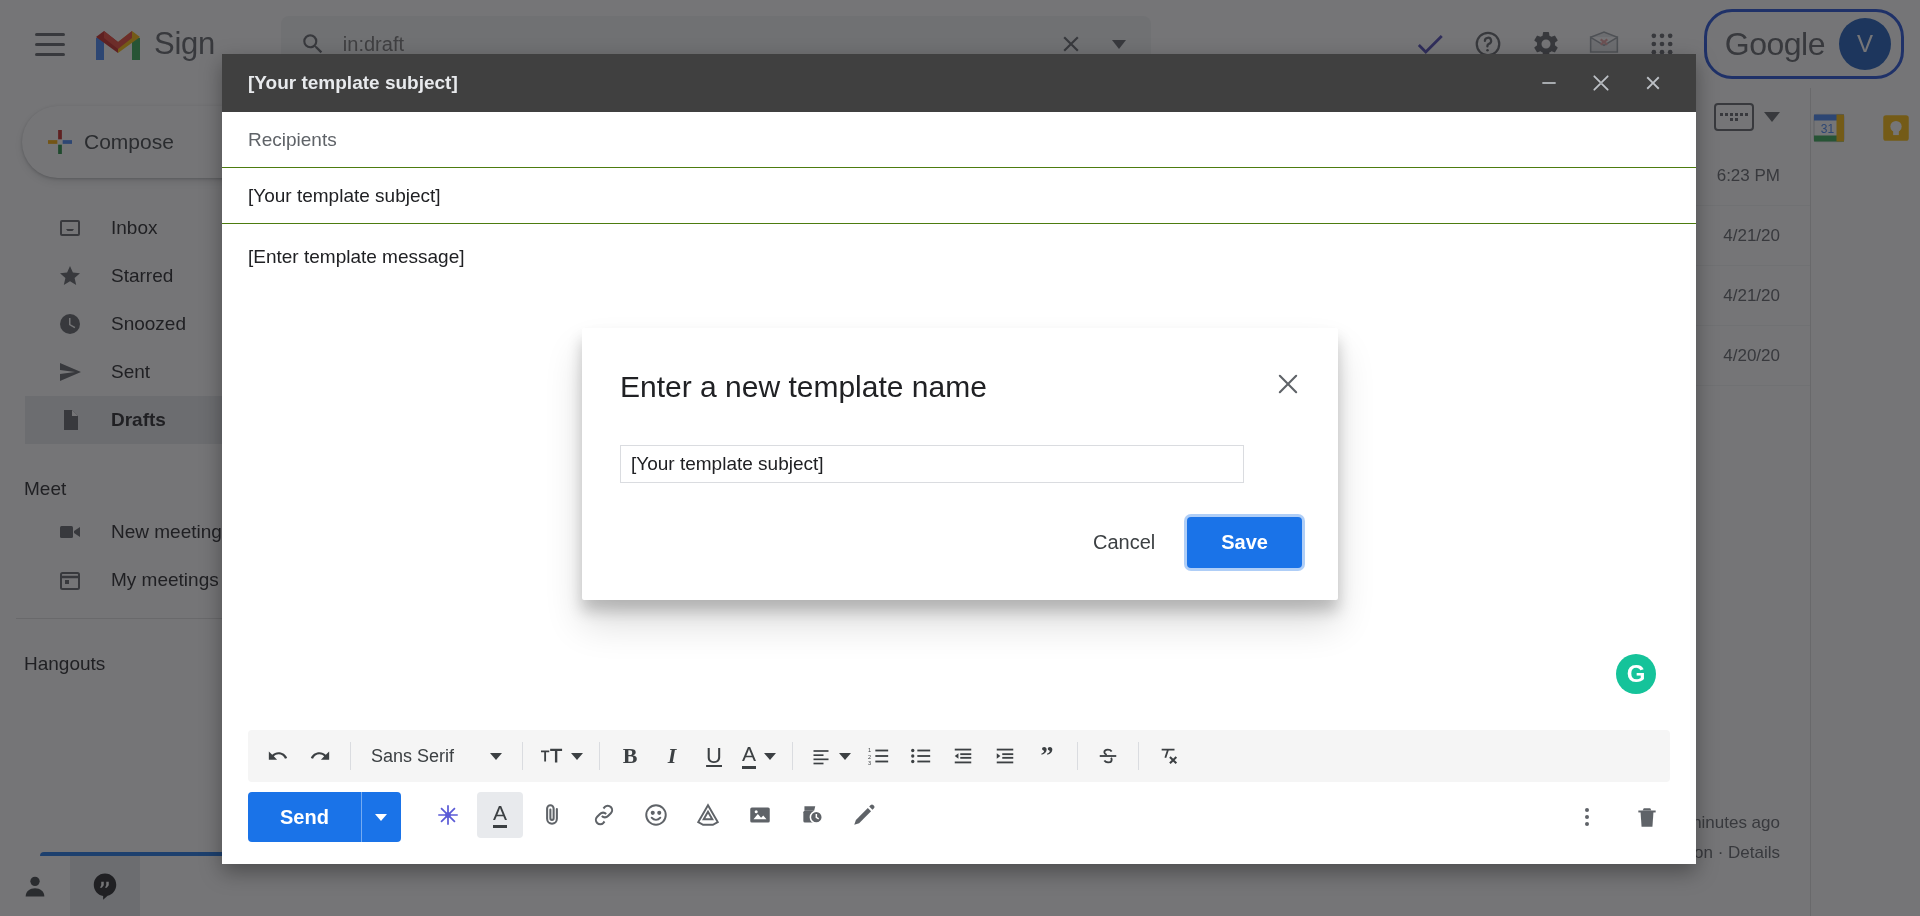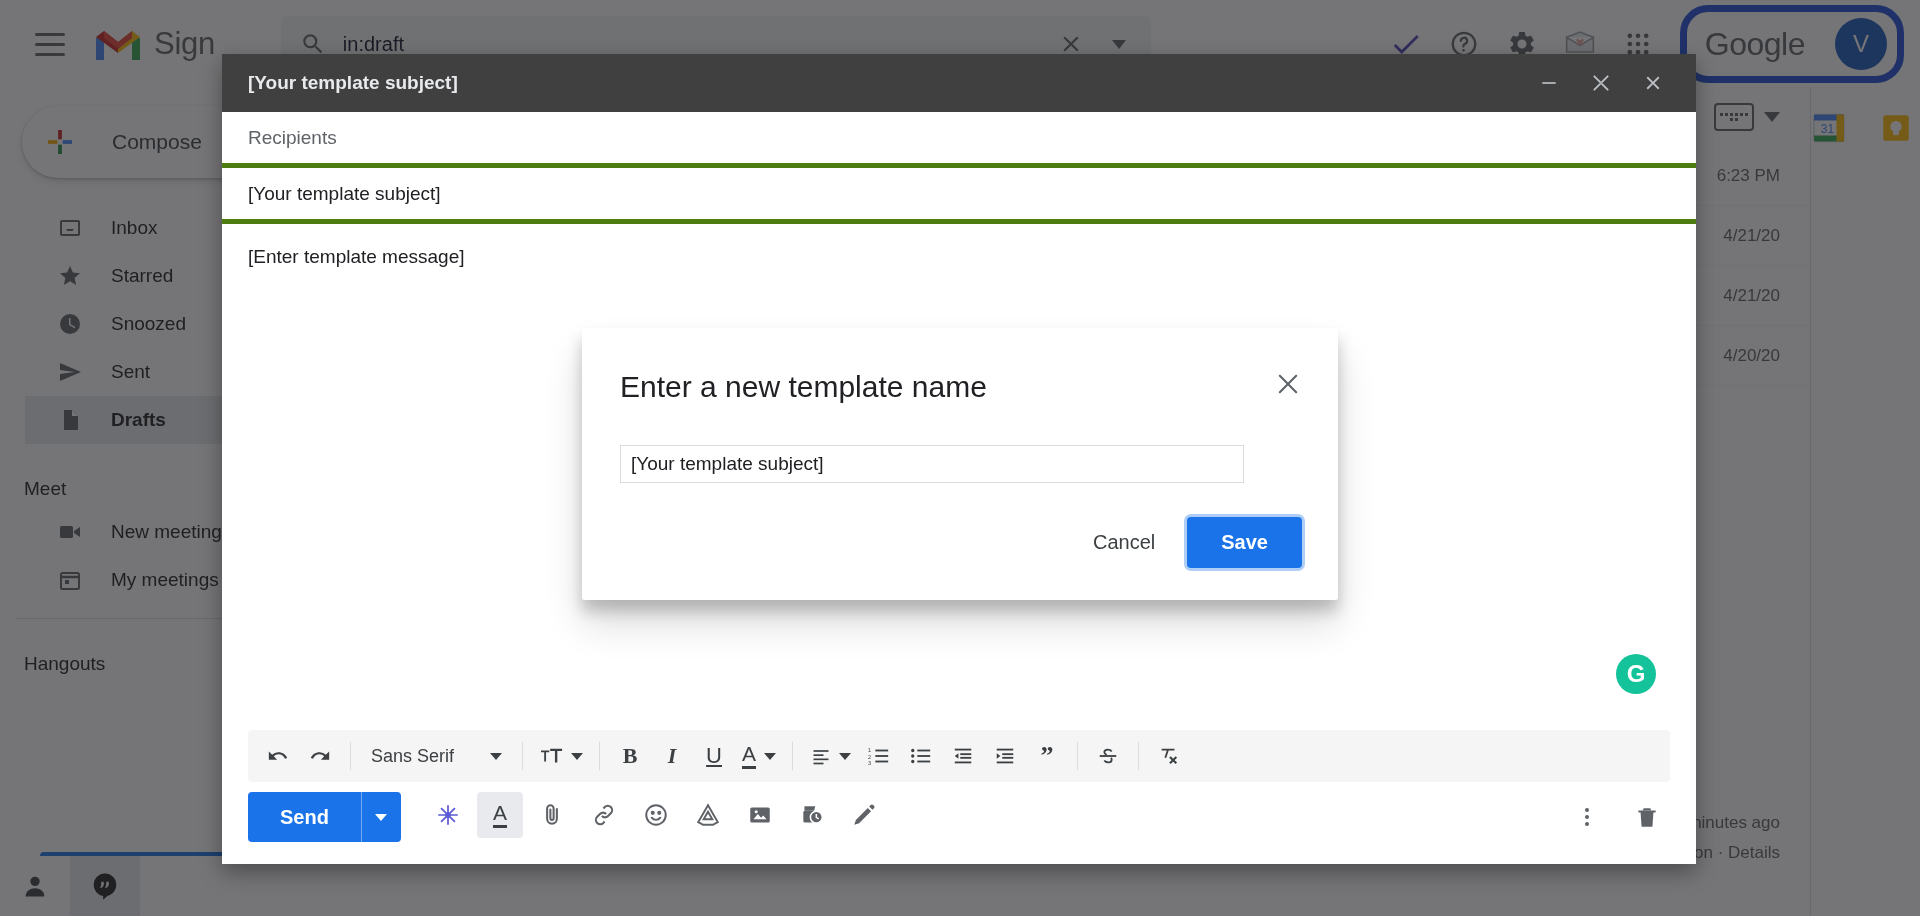--- a/index.html
+++ b/index.html
@@ -26,44 +26,44 @@
   .m-icon { width: 48px; height: 37px; position: relative; }
   .gmail-word { font-size: 31px; color: #5f6368; letter-spacing: -0.3px; }
 
   .search-wrap {
     margin-left: 66px; width: 870px; height: 56px; background: #f1f3f4;
     border-radius: 8px; display: flex; align-items: center; padding: 0 8px;
   }
   .search-icon-btn { width: 48px; height:48px; display:flex; align-items:center; justify-content:center; border-radius:50%; cursor:pointer;}
   .search-input {
     flex: 1; border: none; background: transparent; outline: none;
-    font-size: 20px; color: #0f172a; font-family: "Liberation Sans", sans-serif;
+    font-size: 20px; color: #737373; font-family: "Liberation Sans", sans-serif;
     padding-left: 6px;
   }
   .search-clear, .search-options { width: 48px; height:48px; display:flex; align-items:center; justify-content:center; border-radius:50%; cursor:pointer;}
 
   .header-right { margin-left: auto; display: flex; align-items: center; gap: 6px; padding-right: 16px; }
   .hicon { width: 52px; height: 52px; border-radius: 50%; display:flex; align-items:center; justify-content:center; cursor:pointer; }
   .google-pill {
-    display:flex; align-items:center; gap: 30px; padding: 6px 10px 6px 18px;
-    border: 7px solid #1d4ed8; border-radius: 28px; margin-left: 10px;
+    display:flex; align-items:center; gap: 14px; padding: 6px 10px 6px 18px;
+    border: 3px solid #1d4ed8; border-radius: 28px; margin-left: 10px;
   }
   .google-text { font-size: 32px; color: #5f6368; letter-spacing: -0.5px; }
   .avatar-circle {
     width: 52px; height: 52px; border-radius: 50%; background: #185abc;
     color: #fff; display:flex; align-items:center; justify-content:center;
     font-size: 24px; font-weight: 500;
   }
 
   
   .sidebar { position: absolute; top: 88px; left: 0; width: 300px; bottom: 0; background: #ffffff; }
   .compose-btn {
     margin: 18px 0 0 22px; width: 240px; height: 72px; border-radius: 36px;
     box-shadow: 0 1px 3px rgba(60,64,67,.3), 0 4px 8px rgba(60,64,67,.15);
-    display:flex; align-items:center; padding-left: 22px; gap: 36px; cursor:pointer;
+    display:flex; align-items:center; padding-left: 22px; gap: 8px; cursor:pointer;
     background:#fff;
   }
   .compose-label { font-size: 21px; color: #3c4043; }
   .nav-list { margin-top: 26px; }
   .nav-item {
     height: 48px; display:flex; align-items:center; gap: 28px;
     padding-left: 32px; border-radius: 0 24px 24px 0; cursor: pointer; color: #202124;
     font-size: 19px; margin-right: 18px; margin-left: 25px;
   }
   .nav-item.active { background: #e8eaed; font-weight: bold; }
@@ -120,21 +120,21 @@
   }
   .cw-header {
     height: 58px; background: #404040; color: #e8eaed; display:flex;
     align-items:center; padding: 0 14px 0 26px; font-size: 19px; font-weight: bold;
   }
   .cw-controls { margin-left: auto; display:flex; align-items:center; gap: 22px; padding-right: 14px;}
   .cw-ctrl { width: 30px; height: 30px; display:flex; align-items:center; justify-content:center; cursor:pointer; color:#bdc1c6; }
   .cw-body { position:relative; height: calc(810px - 58px); background:#fff; }
   .cw-field {
     height: 56px; display:flex; align-items:center; padding: 0 30px 0 26px;
-    border-bottom: 5px solid #4d7c0f; font-size: 19px; color: #5f6368;
+    border-bottom: 1px solid #4d7c0f; font-size: 19px; color: #5f6368;
   }
   .cw-field.subject { color: #202124; }
   .cw-message {
     padding: 22px 26px; font-size: 19px; color: #202124;
   }
   .cw-footer { position:absolute; left:0; right:0; bottom: 0; }
   .format-bar {
     margin: 0 26px 10px 26px; height: 52px; background:#f5f5f5; border-radius: 4px;
     display:flex; align-items:center; padding: 0 10px; gap: 2px;
   }

